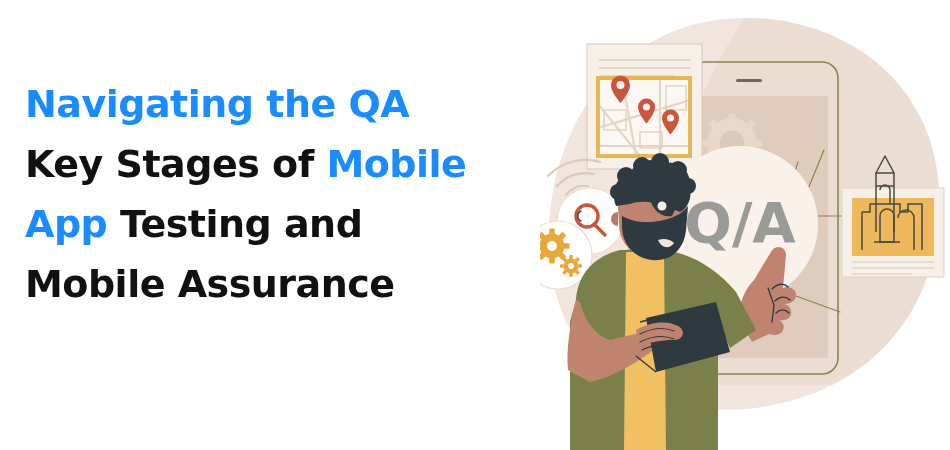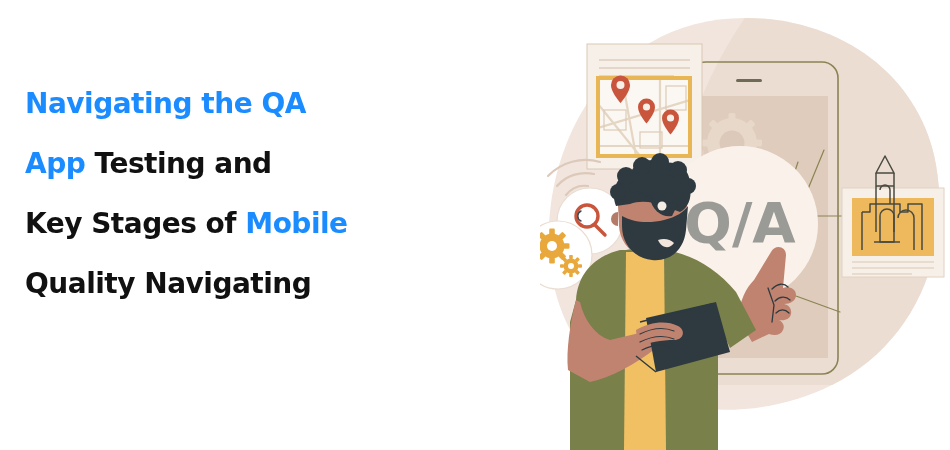--- a/index.html
+++ b/index.html
@@ -18,21 +18,21 @@
     overflow: hidden;
   }
   
   #headline {
     position: absolute;
     left: 25px;
     top: 74px;
     width: 500px;
     font-family: "DejaVu Sans", "Liberation Sans", sans-serif;
     font-weight: bold;
-    font-size: 28px;
+    font-size: 38px;
     line-height: 60px;
     letter-spacing: -0.5px;
     color: #111111;
     margin: 0;
   }
   #headline .accent { color: #1A8CFF; }
   #headline .line { display: block; white-space: nowrap; }
 
   
   #illustration {
@@ -45,23 +45,23 @@
   }
   #illustration svg { display: block; }
 </style>
 </head>
 <body>
 
 <div id="banner">
 
   <h1 id="headline">
     <span class="line accent">Navigating the QA</span>
+    <span class="line"><span>Key Stages of </span><span class="accent">Mobile</span></span>
     <span class="line"><span class="accent">App</span><span> Testing and</span></span>
-    <span class="line"><span>Key Stages of </span><span class="accent">Mobile</span></span>
-    <span class="line">Quality Navigating</span>
+    <span class="line">Mobile Assurance</span>
   </h1>
 
   <div id="illustration">
     <svg width="410" height="450" viewBox="0 0 410 450" xmlns="http://www.w3.org/2000/svg">
 
       <defs>
         <clipPath id="clipMapImg">
           <rect x="58" y="78" width="92" height="78"></rect>
         </clipPath>
         <clipPath id="clipBuildImg">

